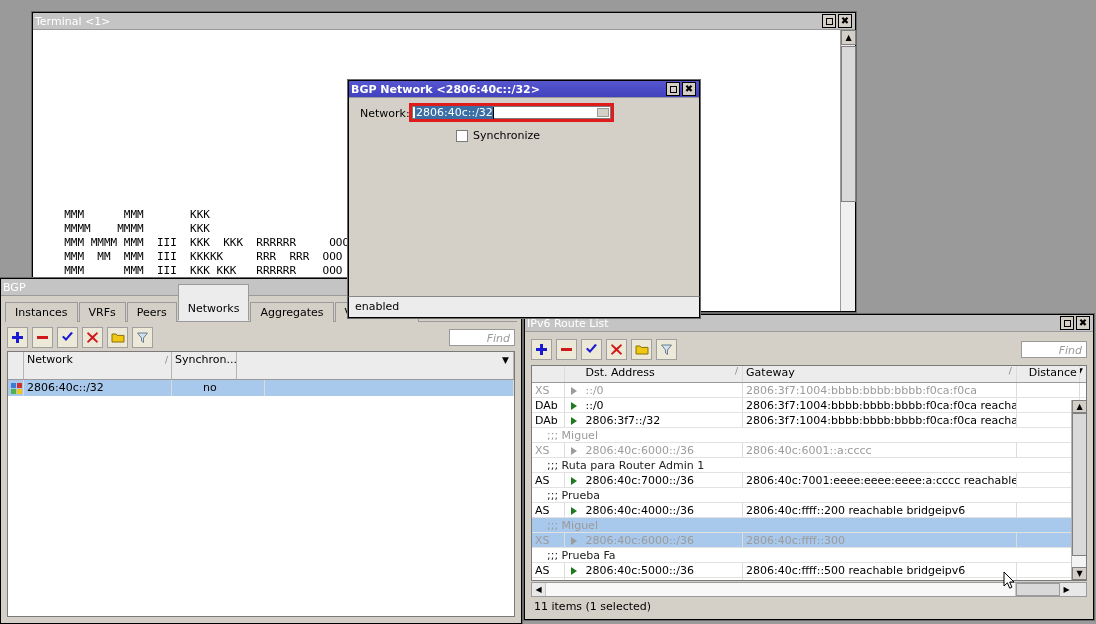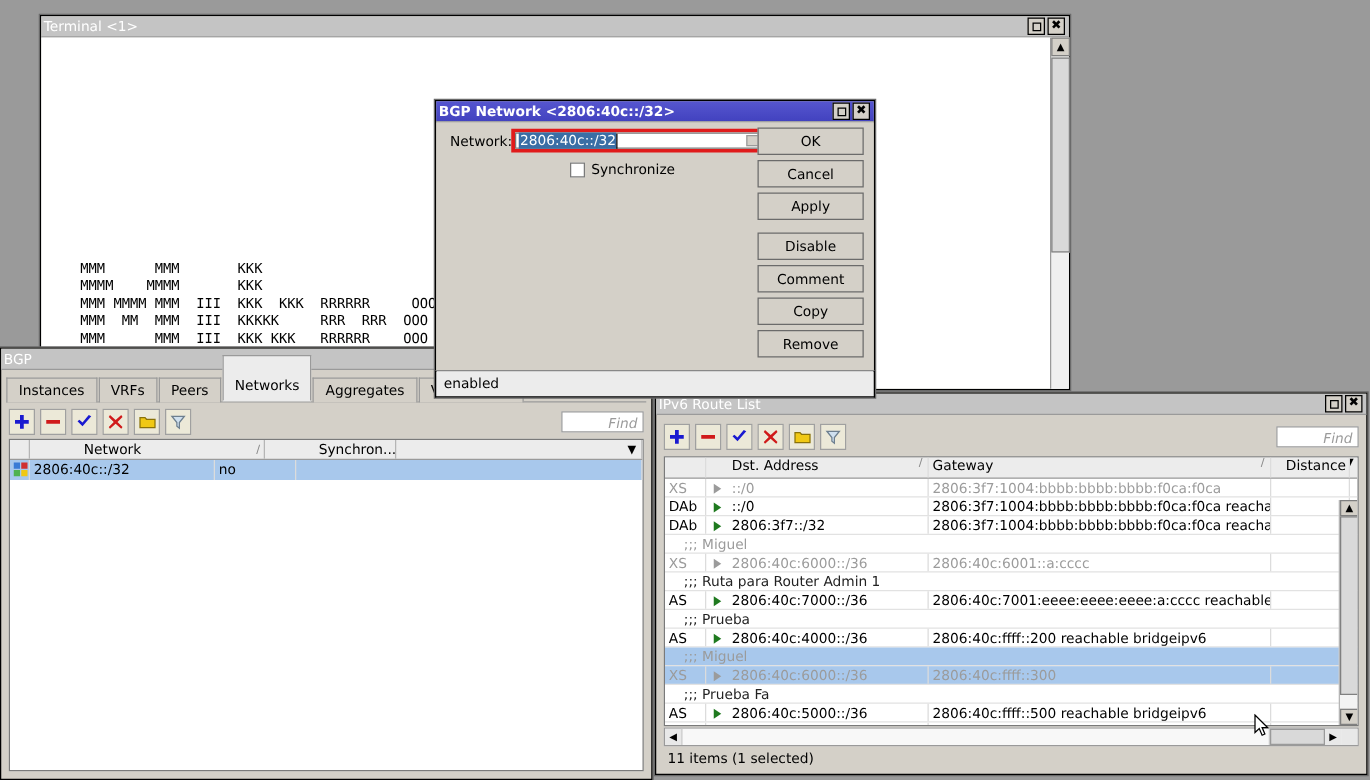--- a/index.html
+++ b/index.html
@@ -129,25 +129,24 @@
     cursor: text;
   }
   .grid {
     position: absolute;
     background: #ffffff;
     border: 1px solid #7a7a7a;
     overflow: hidden;
   }
   #bgp-grid { top: 72px; left: 6px; right: 6px; bottom: 6px; }
   .grid-head {
-    display: flex; height: 16px;
+    display: flex; height: 28px;
     background: #ececec;
     border-bottom: 1px solid #9a9a9a;
     font-size: 11px;
-    gap: 40px;
   }
   .gh {
     border-right: 1px solid #b5b5b5;
     padding: 0 3px; line-height: 16px;
     position: relative; overflow: hidden; white-space: nowrap;
     cursor: pointer;
   }
   .gh .sortmark { position: absolute; right: 3px; color: #888; font-size: 9px; }
   .grid-row { display: flex; height: 16px; font-size: 11px; line-height: 16px; }
   .grid-row.sel { background: #a8c8ec; }
@@ -329,21 +328,21 @@
       <div class="grid-row sel">
         <div class="gc" style="width:16px;padding:0 0 0 3px;">
           <span class="netlist-icon">
             <i style="background:#3a7bd5"></i>
               <i style="background:#d03030"></i>
               <i style="background:#4fb24f"></i>
               <i style="background:#f0c814"></i>
           </span>
         </div>
         <div class="gc" style="width:148px;">2806:40c::/32</div>
-        <div class="gc" style="width:65px;">no</div>
+        <div class="gc" style="width:65px;margin-left:28px;">no</div>
         <div class="gc" style="flex:1;"></div>
       </div>
     </div>
   </div>
 
   <div class="win" id="route-window">
     <div class="win-titlebar">
       <span>IPv6 Route List</span>
       <span class="win-btns">
         <span class="win-btn">
@@ -549,29 +548,20 @@
             <span class="caret"></span>
           <span id="network-spin"></span>
         </div>
       </div>
 
       <div id="sync-row">
         <span class="cbx"></span>
         <span>Synchronize</span>
       </div>
 
-      <div class="dlg-btns">
-        <div class="dlg-btn">OK</div>
-        <div class="dlg-btn">Cancel</div>
-        <div class="dlg-btn">Apply</div>
-        <div class="dlg-btn" style="margin-top:6px;">Disable</div>
-        <div class="dlg-btn">Comment</div>
-        <div class="dlg-btn">Copy</div>
-        <div class="dlg-btn">Remove</div>
-      </div>
     </div>
   </div>
 
   <div id="bgpnet-statusband">enabled</div>
 
   <svg id="cursor" viewBox="0 0 12 19">
     <path d="M1 1 L1 15 L4.4 11.8 L6.7 17.2 L8.9 16.2 L6.7 11 L11 11 Z" fill="#ffffff" stroke="#000000" stroke-width="1"></path>
   </svg>
 
 </div>

